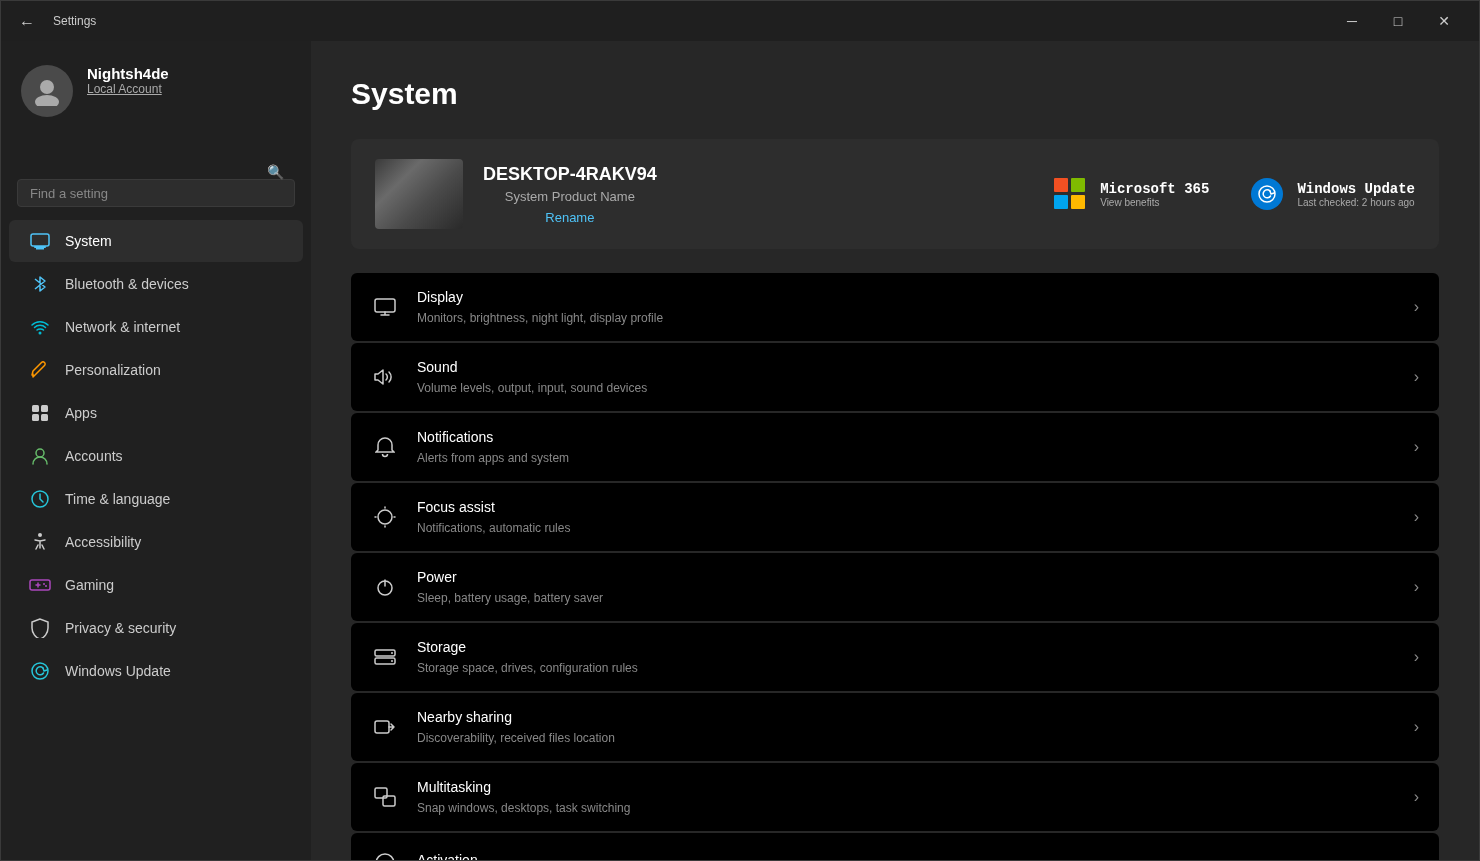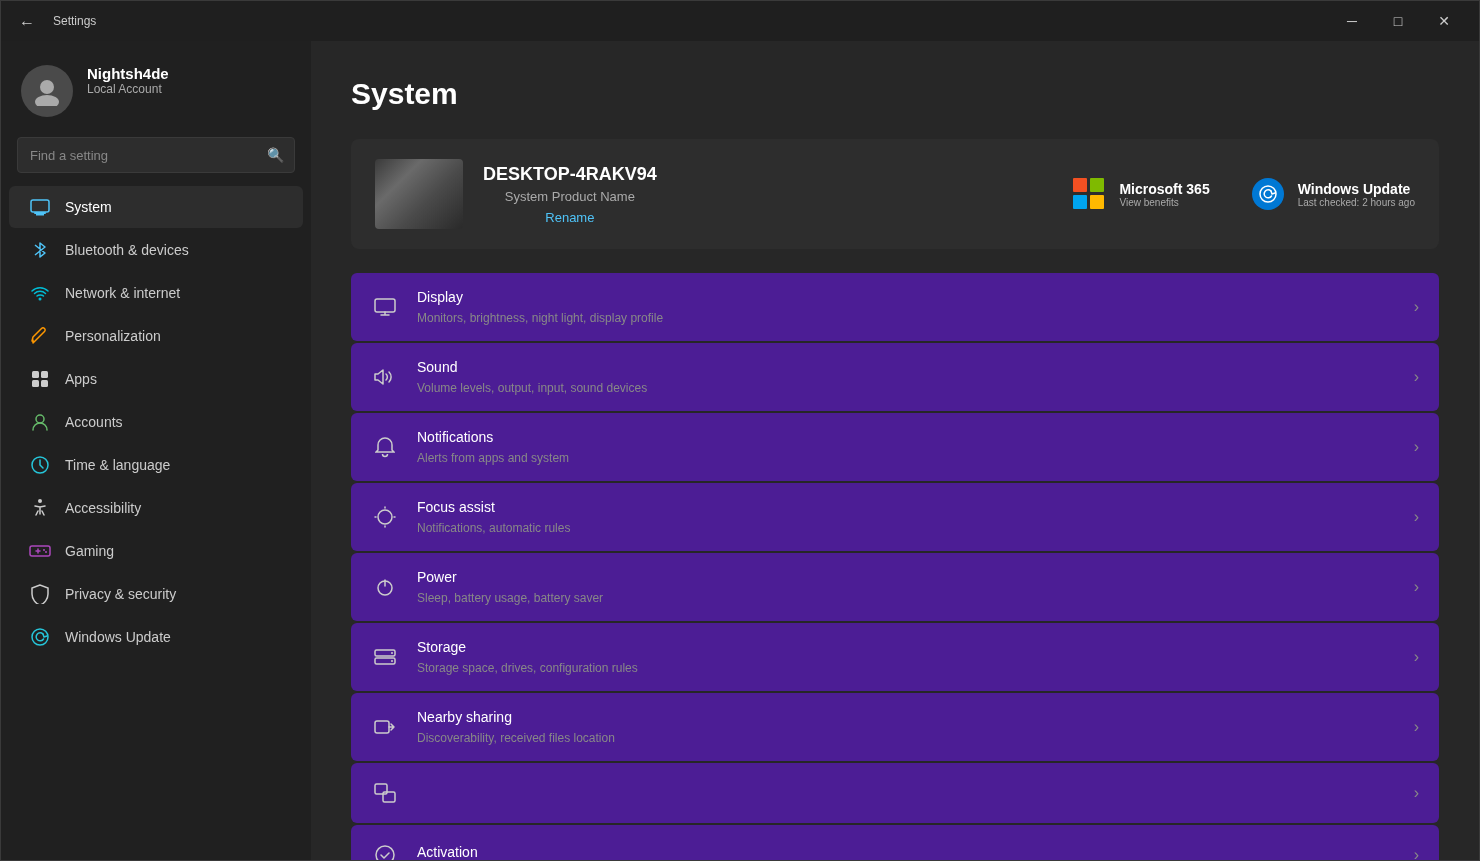--- a/index.html
+++ b/index.html
@@ -94,35 +94,36 @@
       background: #4a4a4a;
       display: flex;
       align-items: center;
       justify-content: center;
       font-size: 26px;
       color: #aaa;
       flex-shrink: 0;
     }
     .user-info { display: flex; flex-direction: column; }
     .user-name { font-size: 15px; font-weight: 600; color: #fff; }
-    .user-type { font-size: 12px; color: #aaa; }
+    .user-type { font-size: 12px; color: #aaa; text-decoration: underline; }
     .search-box {
       margin: 0 16px 12px 16px;
       position: relative;
     }
     .search-box input {
       width: 100%;
-      height: 36px;
+      height: 28px;
       background: #2d2d2d;
       border: 1px solid #3a3a3a;
       border-radius: 4px;
       padding: 0 36px 0 12px;
       color: #d946ef;
       font-size: 13px;
       outline: none;
+      margin-top: 42px;
     }
     .search-box input::placeholder { color: #888; }
     .search-icon-wrap {
       position: absolute;
       right: 10px;
       top: 50%;
       transform: translateY(-50%);
       color: #888;
       font-size: 14px;
     }
@@ -216,28 +217,28 @@
     }
     .badge-icon {
       width: 36px;
       height: 36px;
       display: flex;
       align-items: center;
       justify-content: center;
       font-size: 28px;
     }
     .badge-text { display: flex; flex-direction: column; }
-    .badge-title { font-size: 14px; font-weight: 600; color: #fff; }
+    .badge-title { font-size: 14px; font-weight: 600; color: #fff; font-family: Liberation Mono, monospace; }
     .badge-sub { font-size: 10px; color: #aaa; }
     .settings-list { display: flex; flex-direction: column; gap: 2px; }
     .setting-item {
       display: flex;
       align-items: center;
       justify-content: space-between;
-      background: #4c1d95;
+      background: #000000;
       border-radius: 6px;
       padding: 16px 20px;
       cursor: pointer;
     }
     .setting-left { display: flex; align-items: center; gap: 18px; }
     .setting-icon {
       width: 28px;
       height: 28px;
       display: flex;
       align-items: center;
@@ -595,20 +596,24 @@
         </div>
 
         <div class="setting-item">
           <div class="setting-left">
             <div class="setting-icon">
               <svg width="22" height="20" viewBox="0 0 22 20" fill="none">
                 <rect x="1" y="1" width="12" height="10" rx="1.5" stroke="#ccc" stroke-width="1.5" fill="none"></rect>
                 <rect x="9" y="9" width="12" height="10" rx="1.5" stroke="#ccc" stroke-width="1.5" fill="none"></rect>
               </svg>
             </div>
+            <div class="setting-text">
+              <span class="setting-title">Multitasking</span>
+              <span class="setting-desc">Snap windows, desktops, task switching</span>
+            </div>
           </div>
           <span class="chevron">›</span>
         </div>
 
         <div class="setting-item">
           <div class="setting-left">
             <div class="setting-icon">
               <svg width="22" height="22" viewBox="0 0 22 22" fill="none">
                 <circle cx="11" cy="11" r="9" stroke="#ccc" stroke-width="1.5" fill="none"></circle>
                 <path d="M7 11l3 3 5-5" stroke="#ccc" stroke-width="1.5" fill="none" stroke-linecap="round" stroke-linejoin="round"></path>

